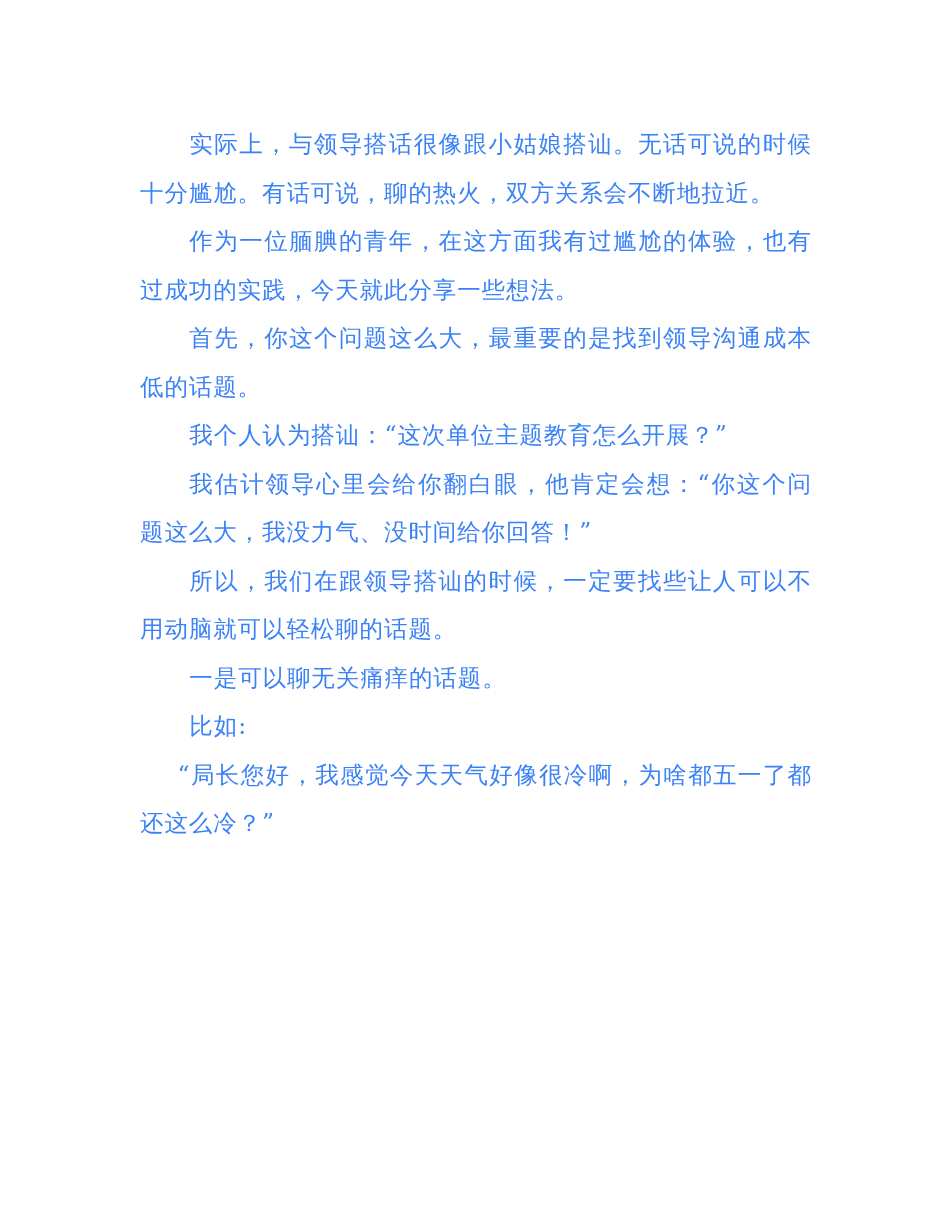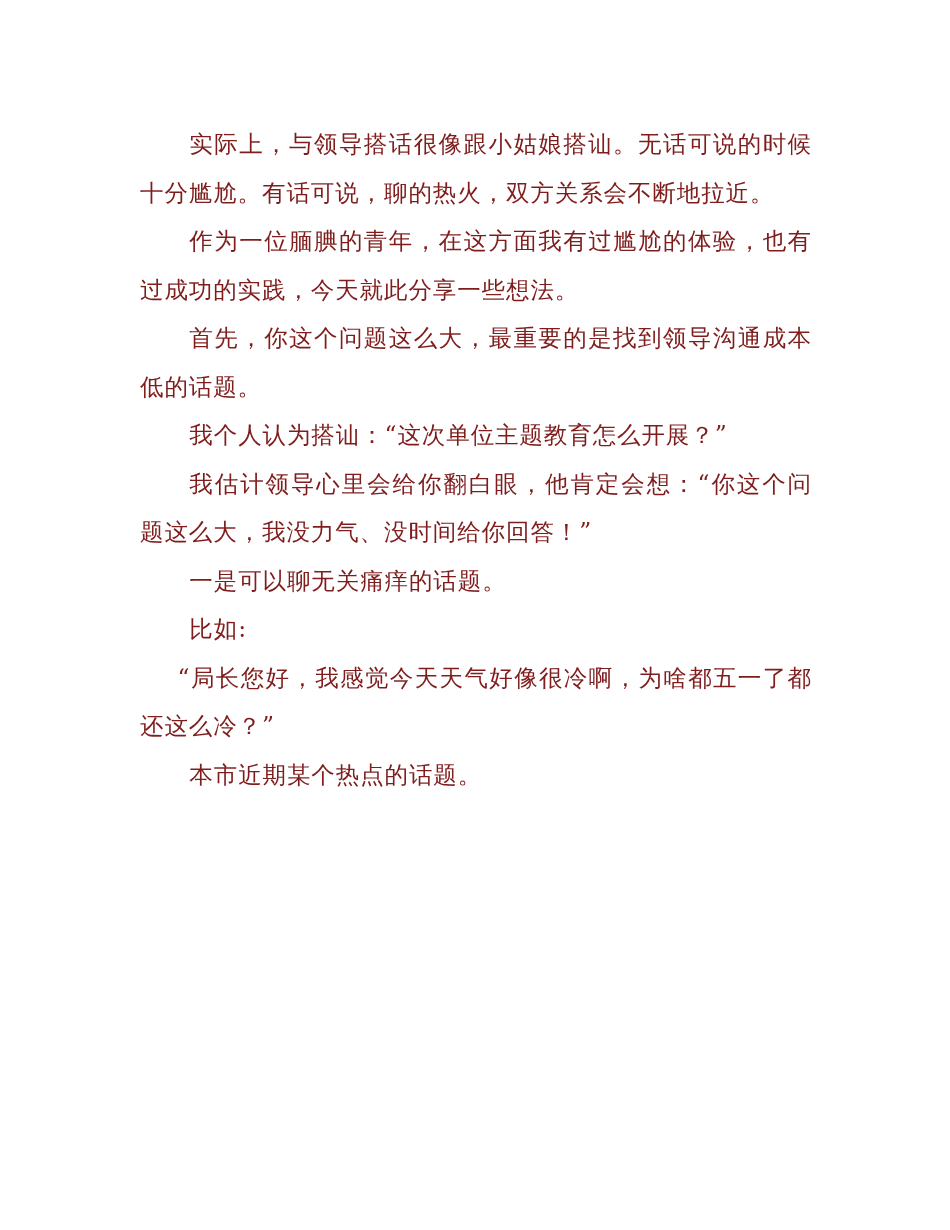--- a/index.html
+++ b/index.html
@@ -11,21 +11,21 @@
       width: 950px;
       height: 1230px;
       position: relative;
       overflow: hidden;
     }
     .page {
       position: absolute;
       left: 140px;
       top: 120px;
       width: 672px;
-      color: #7f1d1d;
+      color: #3b82f6;
       font-family: "DejaVu Serif", "Liberation Serif", serif;
       font-size: 23.5px;
       line-height: 48.5px;
       letter-spacing: 0.9px;
     }
     .para {
       margin: 0;
       padding: 0;
       text-indent: 2.1em;
       text-align: justify;
@@ -37,17 +37,17 @@
   </style>
 </head>
 <body>
 
 <div class="page">
   <p class="para">实际上，与领导搭话很像跟小姑娘搭讪。无话可说的时候十分尴尬。有话可说，聊的热火，双方关系会不断地拉近。</p>
   <p class="para">作为一位腼腆的青年，在这方面我有过尴尬的体验，也有过成功的实践，今天就此分享一些想法。</p>
   <p class="para">首先，你这个问题这么大，最重要的是找到领导沟通成本低的话题。</p>
   <p class="para">我个人认为搭讪：“这次单位主题教育怎么开展？”</p>
   <p class="para">我估计领导心里会给你翻白眼，他肯定会想：“你这个问题这么大，我没力气、没时间给你回答！”</p>
+  <p class="para">所以，我们在跟领导搭讪的时候，一定要找些让人可以不用动脑就可以轻松聊的话题。</p>
   <p class="para">一是可以聊无关痛痒的话题。</p>
   <p class="para">比如:</p>
   <p class="para quote-indent">“局长您好，我感觉今天天气好像很冷啊，为啥都五一了都还这么冷？”</p>
-  <p class="para">本市近期某个热点的话题。</p>
 </div>
 
 </body></html>

